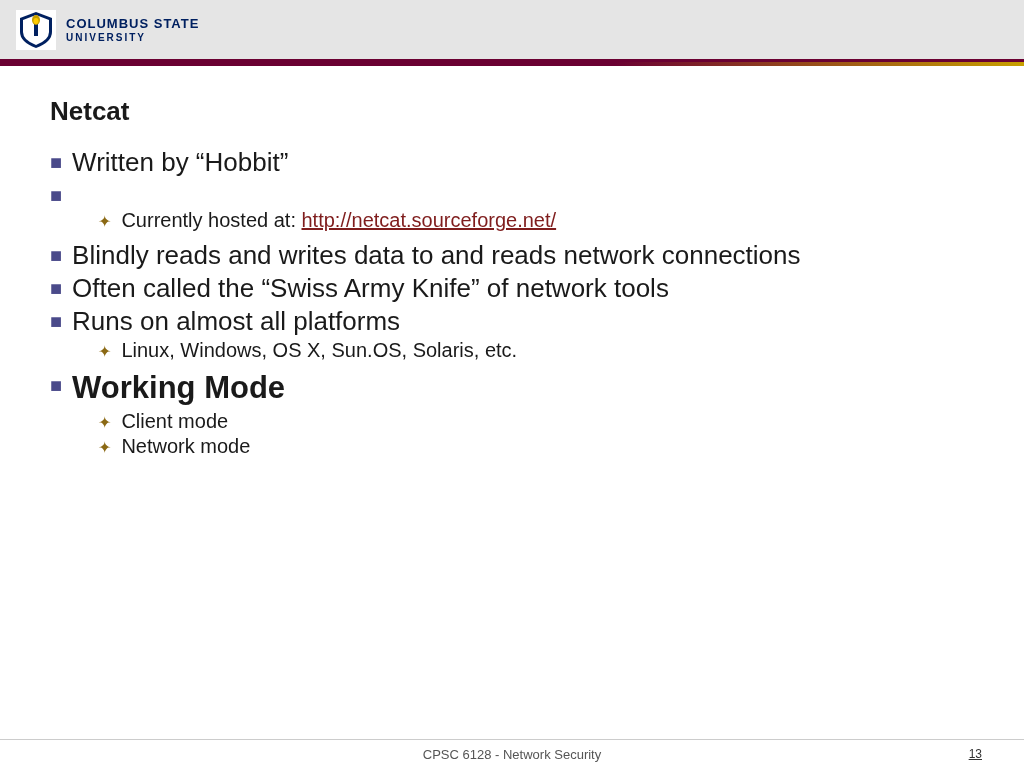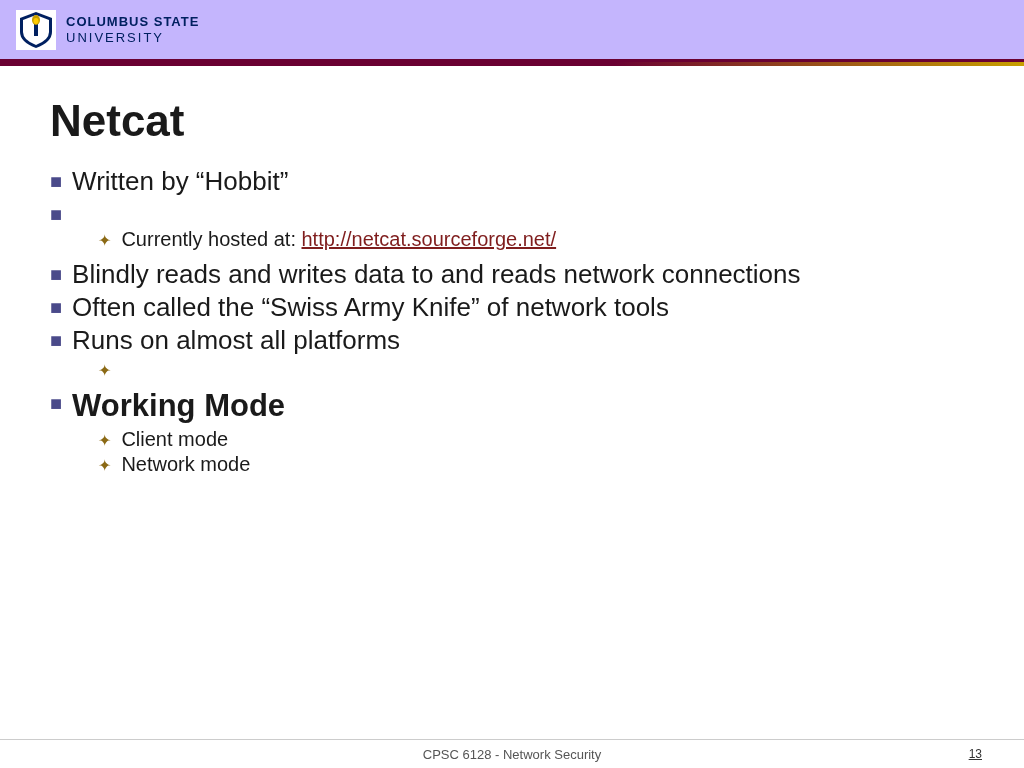--- a/index.html
+++ b/index.html
@@ -24,21 +24,21 @@
       display: flex;
       flex-direction: column;
     }
 
     
     .header {
       display: flex;
       align-items: center;
       padding: 8px 16px;
       border-bottom: 3px solid #6a0032;
-      background: #c4b5fd;
+      background: #e5e5e5;
       height: 62px;
       flex-shrink: 0;
     }
 
     .logo-area {
       display: flex;
       align-items: center;
       gap: 10px;
     }
 
@@ -56,43 +56,44 @@
     .logo-name {
       font-size: 13px;
       font-weight: bold;
       color: #002060;
       letter-spacing: 1px;
       text-transform: uppercase;
       line-height: 1.2;
     }
 
     .logo-sub {
-      font-size: 13px;
+      font-size: 10px;
       color: #002060;
       letter-spacing: 2px;
       text-transform: uppercase;
+      font-weight: bold;
     }
 
     
     .accent-bar {
       height: 4px;
       background: linear-gradient(to right, #6a0032 60%, #c8a000 100%);
       flex-shrink: 0;
     }
 
     
     .content {
       flex: 1;
       padding: 30px 50px 20px 50px;
       display: flex;
       flex-direction: column;
     }
 
     .slide-title {
-      font-size: 44px;
+      font-size: 26px;
       font-weight: bold;
       color: #1a1a1a;
       margin-bottom: 20px;
     }
 
     .bullet-list {
       list-style: none;
       padding: 0;
     }
 
@@ -230,20 +231,21 @@
         <span>Often called the “Swiss Army Knife” of network tools</span>
       </li>
 
       <li class="bullet-main mb2">
         <span class="bullet-icon">■</span>
         <span>Runs on almost all platforms</span>
       </li>
 
       <li class="bullet-sub mb8">
         <span class="sub-icon">✦</span>
+        <span>Linux, Windows, OS X, Sun.OS, Solaris, etc.</span>
       </li>
 
       <li class="bullet-main mb4">
         <span class="bullet-icon">■</span>
         <span class="working-mode-text">Working Mode</span>
       </li>
 
       <li class="bullet-sub mb2">
         <span class="sub-icon">✦</span>
         <span>Client mode</span>

